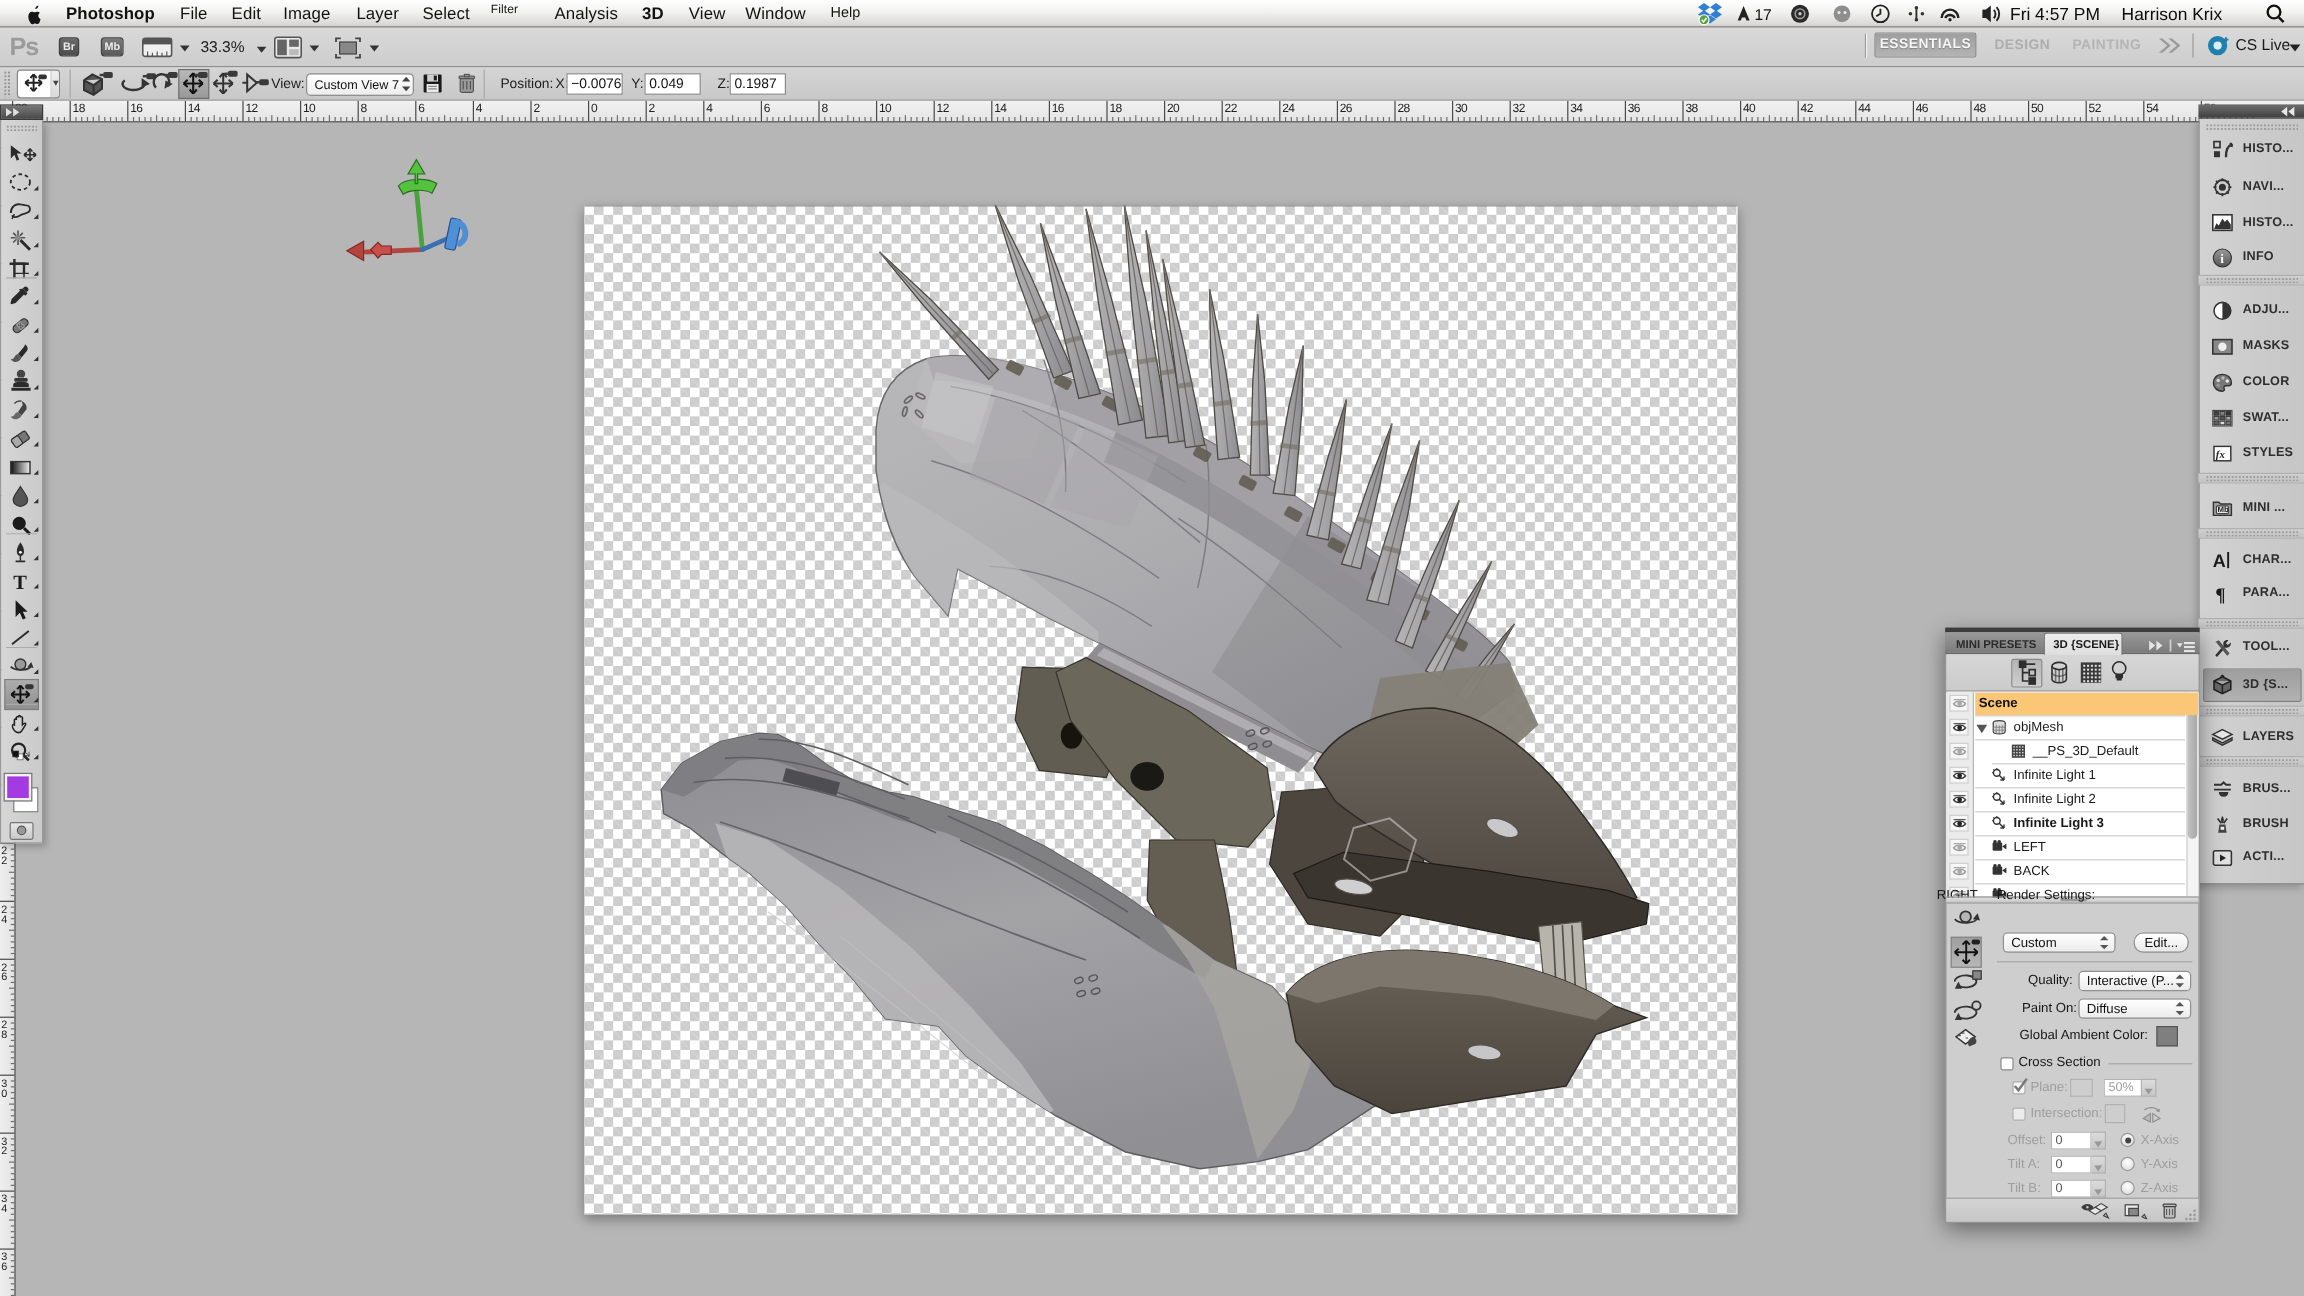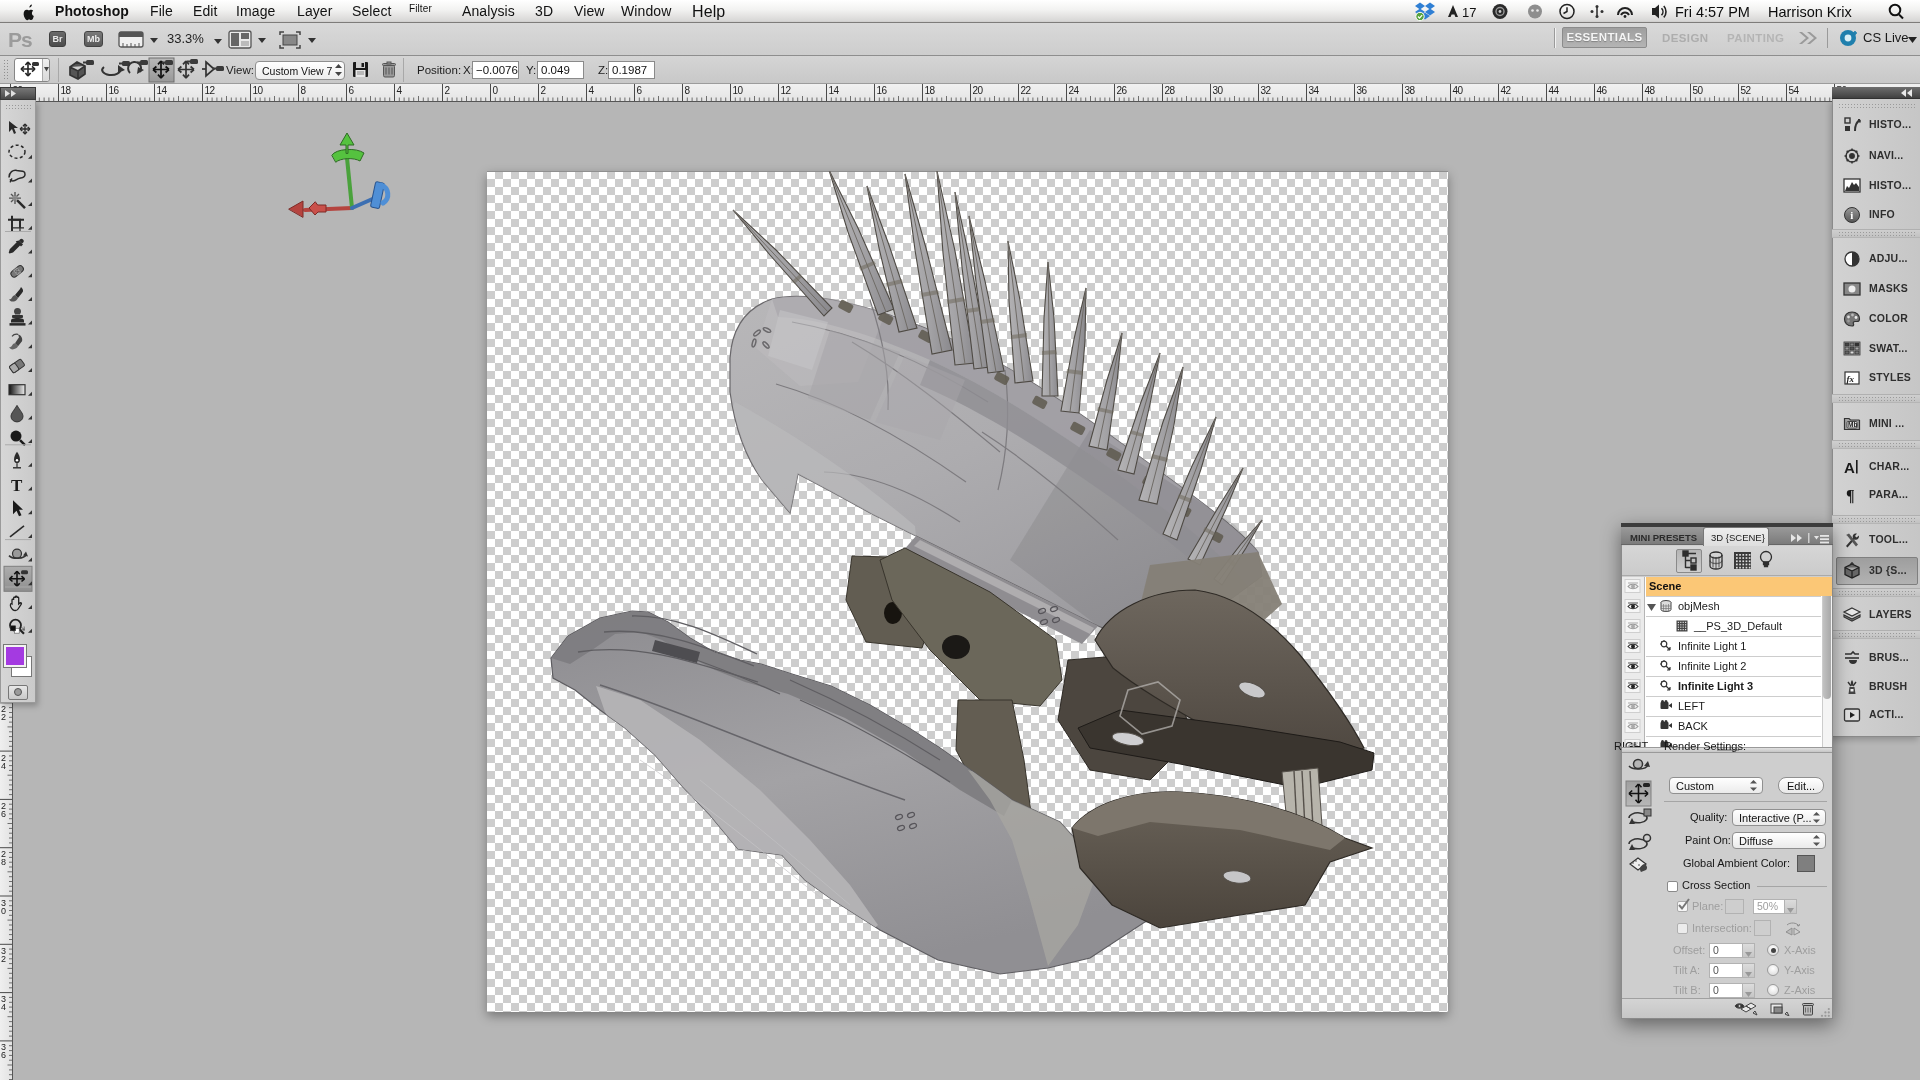--- a/index.html
+++ b/index.html
@@ -183,24 +183,24 @@
 <path d="M8.3 4.6 c0.1 -1.5 1.2 -2.9 2.6 -3.1 c0.2 1.5 -1 3 -2.6 3.1 z M11.8 16 c-0.7 1 -1.5 1.3 -2.4 0.9 c-0.9 -0.4 -1.6 -0.4 -2.5 0 c-1 0.5 -1.8 0.2 -2.5 -0.8 c-2.1 -3 -2.3 -6.5 -0.9 -8.3 c0.9 -1.1 2.3 -1.3 3.4 -0.8 c0.7 0.3 1.3 0.3 2 0 c1.2 -0.5 2.4 -0.4 3.3 0.7 c-1.9 1.5 -1.6 4.3 0.6 5.3 c-0.3 1.1 -0.6 2 -1 3 z" fill="#151515"></path>
 </svg>
 <div class="txt" style="left:55px;top:3px;font-size:14px;color:#111;font-weight:bold;letter-spacing:0.1px">Photoshop</div>
 <div class="txt" style="left:150px;top:3px;font-size:14px;color:#111;font-weight:normal;letter-spacing:0.1px">File</div>
 <div class="txt" style="left:193px;top:3px;font-size:14px;color:#111;font-weight:normal;letter-spacing:0.1px">Edit</div>
 <div class="txt" style="left:236px;top:3px;font-size:14px;color:#111;font-weight:normal;letter-spacing:0.1px">Image</div>
 <div class="txt" style="left:297px;top:3px;font-size:14px;color:#111;font-weight:normal;letter-spacing:0.1px">Layer</div>
 <div class="txt" style="left:352px;top:3px;font-size:14px;color:#111;font-weight:normal;letter-spacing:0.1px">Select</div>
 <div class="txt" style="left:409px;top:3px;font-size:10px;color:#111;font-weight:normal;letter-spacing:0.1px">Filter</div>
 <div class="txt" style="left:462px;top:3px;font-size:14px;color:#111;font-weight:normal;letter-spacing:0.1px">Analysis</div>
-<div class="txt" style="left:535px;top:3px;font-size:14px;color:#111;font-weight:normal;letter-spacing:0.1px">3D</div>
+<div class="txt" style="left:535px;top:3px;font-size:14px;color:#111;font-weight:bold;letter-spacing:0.1px">3D</div>
 <div class="txt" style="left:574px;top:3px;font-size:14px;color:#111;font-weight:normal;letter-spacing:0.1px">View</div>
 <div class="txt" style="left:621px;top:3px;font-size:14px;color:#111;font-weight:normal;letter-spacing:0.1px">Window</div>
-<div class="txt" style="left:692px;top:3px;font-size:16px;color:#111;font-weight:normal;letter-spacing:0.1px">Help</div>
+<div class="txt" style="left:692px;top:3px;font-size:12px;color:#111;font-weight:normal;letter-spacing:0.1px">Help</div>
 <svg class="abs" style="left:1412px;top:0" width="500" height="23" viewBox="0 0 500 23">
 <g fill="#2f7fd4">
       <polygon points="3,6 8,2.5 13,6 8,9.5"></polygon>
       <polygon points="13,6 18,2.5 23,6 18,9.5"></polygon>
       <polygon points="3,12 8,8.5 13,12 8,15.5"></polygon>
       <polygon points="13,12 18,8.5 23,12 18,15.5"></polygon>
       <polygon points="8,16 13,12.8 18,16 13,19.5"></polygon>
     </g>
 <circle cx="8" cy="16.5" r="4.2" fill="#57a33d" stroke="#fff"></circle>
     <path d="M6 16.5 l1.5 1.6 2.6 -3" stroke="#fff" stroke-width="1.3" fill="none"></path>
@@ -1384,21 +1384,21 @@
 <div class="txt" style="left:1869px;top:564px;font-size:10.5px;color:#2e2e2e;font-weight:bold;letter-spacing:0.2px">3D {S...</div>
 <div class="txt" style="left:1869px;top:608px;font-size:10.5px;color:#2e2e2e;font-weight:bold;letter-spacing:0.2px">LAYERS</div>
 <div class="txt" style="left:1869px;top:651px;font-size:10.5px;color:#2e2e2e;font-weight:bold;letter-spacing:0.2px">BRUS...</div>
 <div class="txt" style="left:1869px;top:680px;font-size:10.5px;color:#2e2e2e;font-weight:bold;letter-spacing:0.2px">BRUSH</div>
 <div class="txt" style="left:1869px;top:708px;font-size:10.5px;color:#2e2e2e;font-weight:bold;letter-spacing:0.2px">ACTI...</div>
 <div class="abs" style="left:1621px;top:523px;width:212px;height:496px;background:#cecece;border:1px solid #8a8a8a;box-shadow:0 6px 18px rgba(0,0,0,0.45);"></div>
 <div class="abs" style="left:1621px;top:523px;width:212px;height:4px;background:#3c3c3c;"></div>
 <div class="abs" style="left:1621px;top:527px;width:212px;height:18px;background:linear-gradient(#9a9a9a,#7b7b7b);border-bottom:1px solid #666;"></div>
 <div class="txt" style="left:1630px;top:532px;font-size:9.5px;color:#2b2b2b;font-weight:bold;">MINI PRESETS</div>
 <div class="abs" style="left:1703px;top:527px;width:66px;height:19px;background:linear-gradient(#ededed,#dedede);border:1px solid #777;border-bottom:none;border-radius:3px 3px 0 0;"></div>
-<div class="txt" style="left:1711px;top:532px;font-size:9.5px;color:#1a1a1a;font-weight:normal;">3D {SCENE}</div>
+<div class="txt" style="left:1711px;top:532px;font-size:9.5px;color:#1a1a1a;font-weight:bold;">3D {SCENE}</div>
 <svg class="abs" style="left:1790px;top:532px" width="40" height="12" viewBox="0 0 40 12">
     <g fill="#e5e5e5">
       <polygon points="1,2 6,6 1,10"></polygon>
       <polygon points="7,2 12,6 7,10"></polygon>
     </g>
     <rect x="18" y="1" width="1.5" height="10" fill="#cfcfcf"></rect>
     <polygon points="24,4 29,4 26.5,7.5" fill="#e5e5e5"></polygon>
     <rect x="30" y="3" width="9" height="1.8" fill="#e5e5e5"></rect>
     <rect x="30" y="6.3" width="9" height="1.8" fill="#e5e5e5"></rect>
     <rect x="30" y="9.6" width="9" height="1.8" fill="#e5e5e5"></rect>

